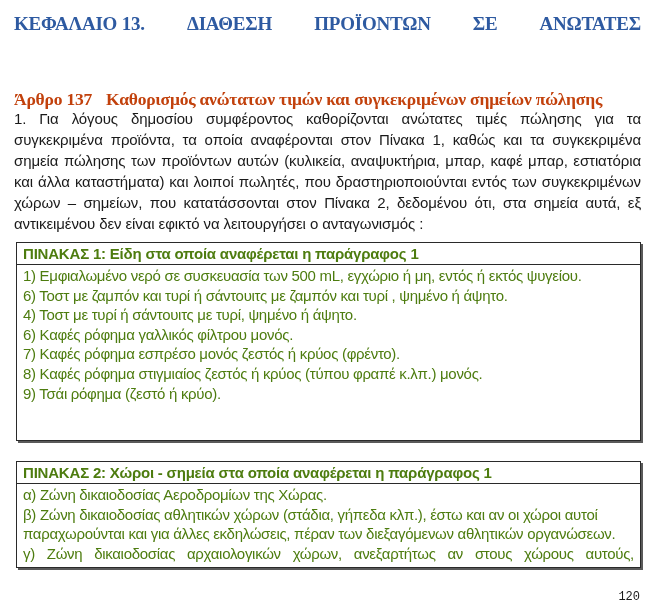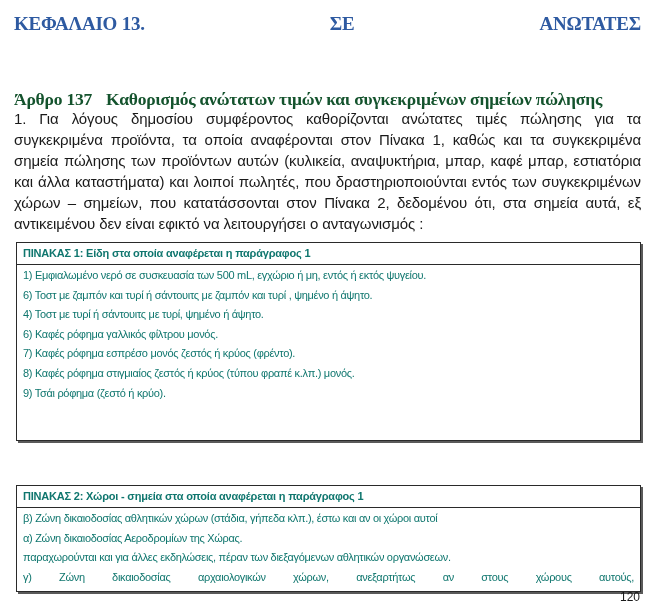--- a/index.html
+++ b/index.html
@@ -39,21 +39,21 @@
       justify-content: space-between;
     }
     .article-heading {
       position: absolute;
       left: 14px;
       top: 88px;
       font-family: "Liberation Serif", serif;
       font-weight: bold;
       font-size: 17.5px;
       line-height: 22px;
-      color: #14532d;
+      color: #c2410c;
       white-space: nowrap;
       letter-spacing: -0.2px;
     }
     .article-heading .num {
       margin-right: 14px;
     }
     .article-body {
       position: absolute;
       left: 14px;
       top: 108px;
@@ -66,22 +66,22 @@
       letter-spacing: -0.1px;
     }
     .table {
       position: absolute;
       left: 16px;
       width: 623px;
       border: 1px solid #2a2a2a;
       box-shadow: 2px 2px 0 #5a5a5a;
       background: #fff;
       font-family: "Liberation Sans", sans-serif;
-      font-size: 11px;
-      color: #0f766e;
+      font-size: 15px;
+      color: #4d7c0f;
     }
     .table .th {
       font-weight: bold;
       padding: 0 0 0 6px;
       height: 21px;
       line-height: 21px;
       border-bottom: 1px solid #2a2a2a;
       letter-spacing: -0.2px;
     }
     .table .rows {
@@ -93,38 +93,40 @@
       white-space: nowrap;
       letter-spacing: -0.3px;
     }
     .table .row.just {
       text-align: justify;
       text-align-last: justify;
       white-space: normal;
       overflow: hidden;
     }
     #table1 { top: 242px; height: 197px; }
-    #table2 { top: 461px; height: 105px; overflow: hidden; margin-top: 24px; }
+    #table2 { top: 461px; height: 105px; overflow: hidden; }
     .page-number {
       position: absolute;
       right: 20px;
       top: 590px;
-      font-family: Liberation Sans, sans-serif;
+      font-family: Liberation Mono, monospace;
       font-size: 12px;
       color: #1a1a1a;
     }
   </style>
 </head>
 <body>
 
 <div class="page">
 
   <div class="chapter-title">
     <div class="line1">
       <span>ΚΕΦΑΛΑΙΟ 13.</span>
+      <span>ΔΙΑΘΕΣΗ</span>
+      <span>ΠΡΟΪΟΝΤΩΝ</span>
       <span>ΣΕ</span>
       <span>ΑΝΩΤΑΤΕΣ</span>
     </div>
   </div>
 
   <div class="article-heading">
     <span class="num">Άρθρο 137</span><span>Καθορισμός ανώτατων τιμών και συγκεκριμένων σημείων πώλησης</span>
   </div>
 
   <div class="article-body">1. Για λόγους δημοσίου συμφέροντος καθορίζονται ανώτατες τιμές πώλησης για τα συγκεκριμένα προϊόντα, τα οποία αναφέρονται στον Πίνακα 1, καθώς και τα συγκεκριμένα σημεία πώλησης των προϊόντων αυτών (κυλικεία, αναψυκτήρια, μπαρ, καφέ μπαρ, εστιατόρια και άλλα καταστήματα) και λοιποί πωλητές, που δραστηριοποιούνται εντός των συγκεκριμένων χώρων – σημείων, που κατατάσσονται στον Πίνακα 2, δεδομένου ότι, στα σημεία αυτά, εξ αντικειμένου δεν είναι εφικτό να λειτουργήσει ο ανταγωνισμός :</div>
@@ -138,22 +140,22 @@
       <div class="row">6) Καφές ρόφημα γαλλικός φίλτρου μονός.</div>
       <div class="row">7) Καφές ρόφημα εσπρέσο μονός ζεστός ή κρύος (φρέντο).</div>
       <div class="row">8) Καφές ρόφημα στιγμιαίος ζεστός ή κρύος (τύπου φραπέ κ.λπ.) μονός.</div>
       <div class="row">9) Τσάι ρόφημα (ζεστό ή κρύο).</div>
     </div>
   </div>
 
   <div class="table" id="table2">
     <div class="th">ΠΙΝΑΚΑΣ 2: Χώροι - σημεία στα οποία αναφέρεται η παράγραφος 1</div>
     <div class="rows">
+      <div class="row">α) Ζώνη δικαιοδοσίας Αεροδρομίων της Χώρας.</div>
       <div class="row">β) Ζώνη δικαιοδοσίας αθλητικών χώρων (στάδια, γήπεδα κλπ.), έστω και αν οι χώροι αυτοί</div>
-      <div class="row">α) Ζώνη δικαιοδοσίας Αεροδρομίων της Χώρας.</div>
       <div class="row">παραχωρούνται και για άλλες εκδηλώσεις, πέραν των διεξαγόμενων αθλητικών οργανώσεων.</div>
       <div class="row just">γ) Ζώνη δικαιοδοσίας αρχαιολογικών χώρων, ανεξαρτήτως αν στους χώρους αυτούς,</div>
     </div>
   </div>
 
   <div class="page-number">120</div>
 
 </div>
 
 </body></html>

